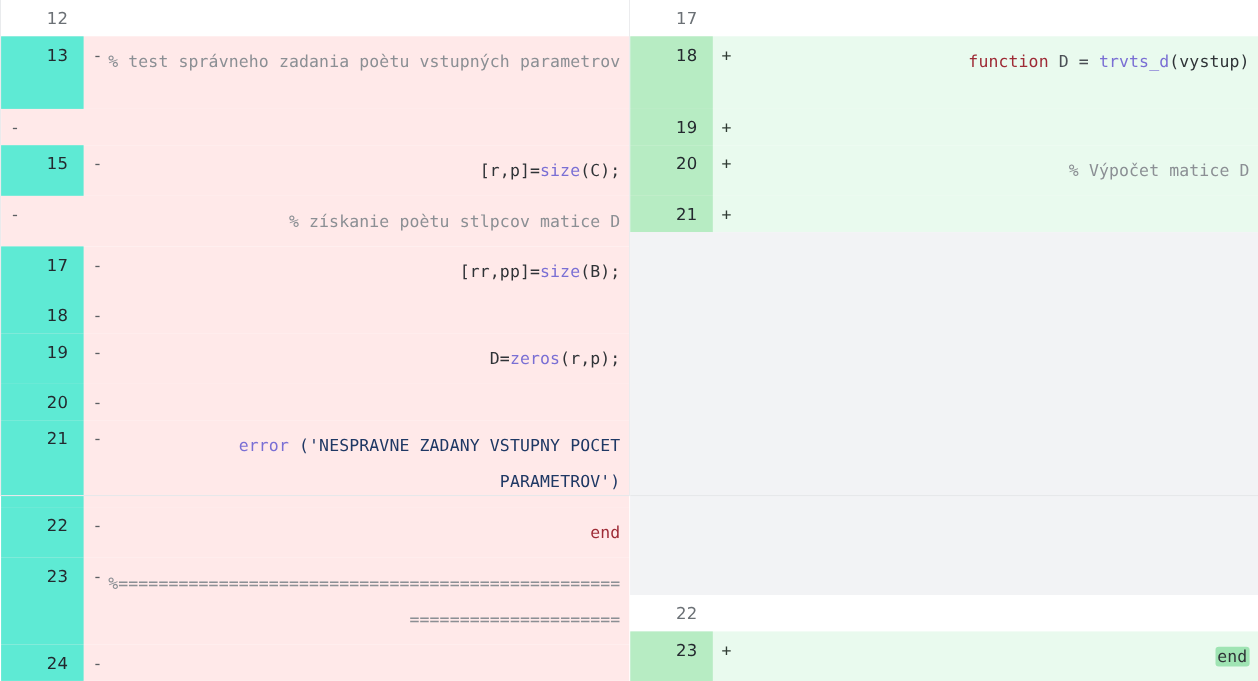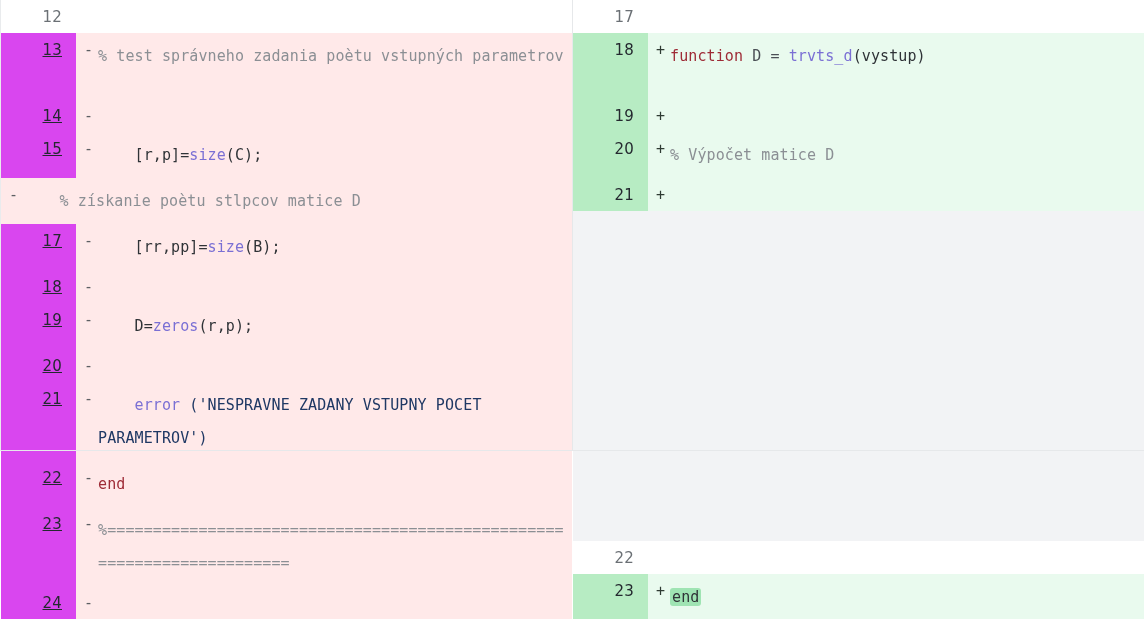--- a/index.html
+++ b/index.html
@@ -42,21 +42,21 @@
     box-sizing: border-box;
     min-height: 33px;
   }
 
   
   .row.ctx { background: #ffffff; }
   .row.ctx .gutter { background: #ffffff; color: #6b7075; font-weight: 400; }
 
   
   .row.del { background: #ffe9e9; }
-  .row.del .gutter { background: #d946ef; color: #24292f; text-decoration: underline; }
+  .row.del .gutter { background: #5eead4; color: #24292f; }
 
   
   .row.add { background: #e9faee; }
   .row.add .gutter { background: #b7ecc3; color: #24292f; }
 
   
   .row.filler { background: #f2f3f5; }
   .row.filler .gutter { background: #f2f3f5; }
 
   .gutter {
@@ -91,21 +91,21 @@
     line-height: 33px;
     white-space: pre-wrap;
     word-break: break-word;
     box-sizing: border-box;
     color: #24292f;
     letter-spacing: 0.1px;
   }
   .row.ctx .code { line-height: 20px; }
 
   
-  .row .code { line-height: 33px; }
+  .row .code { line-height: 33px; text-align: right; }
 
   
   .tok-comment { color: #8b8f94; }
   .tok-kw      { color: #9e2b36; }
   .tok-fn      { color: #7a6fd4; }
   .tok-var     { color: #1f3864; }
   .tok-num     { color: #1f3864; }
   .tok-str     { color: #1f3864; }
   .tok-plain   { color: #2f3337; }
   .tok-op      { color: #4a4f55; }
@@ -136,21 +136,20 @@
         <div class="code"></div>
       </div>
 
       <div class="row del" style="min-height:66px">
         <div class="gutter">13</div>
         <div class="marker">-</div>
         <div class="code"><span class="tok-comment">% test správneho zadania poètu vstupných parametrov</span></div>
       </div>
 
       <div class="row del">
-        <div class="gutter">14</div>
         <div class="marker">-</div>
       </div>
 
       <div class="row del">
         <div class="gutter">15</div>
         <div class="marker">-</div>
         <div class="code"><span class="tok-plain">    [r,p]=</span><span class="tok-fn">size</span><span class="tok-plain">(C);</span></div>
       </div>
 
       <div class="row del">

